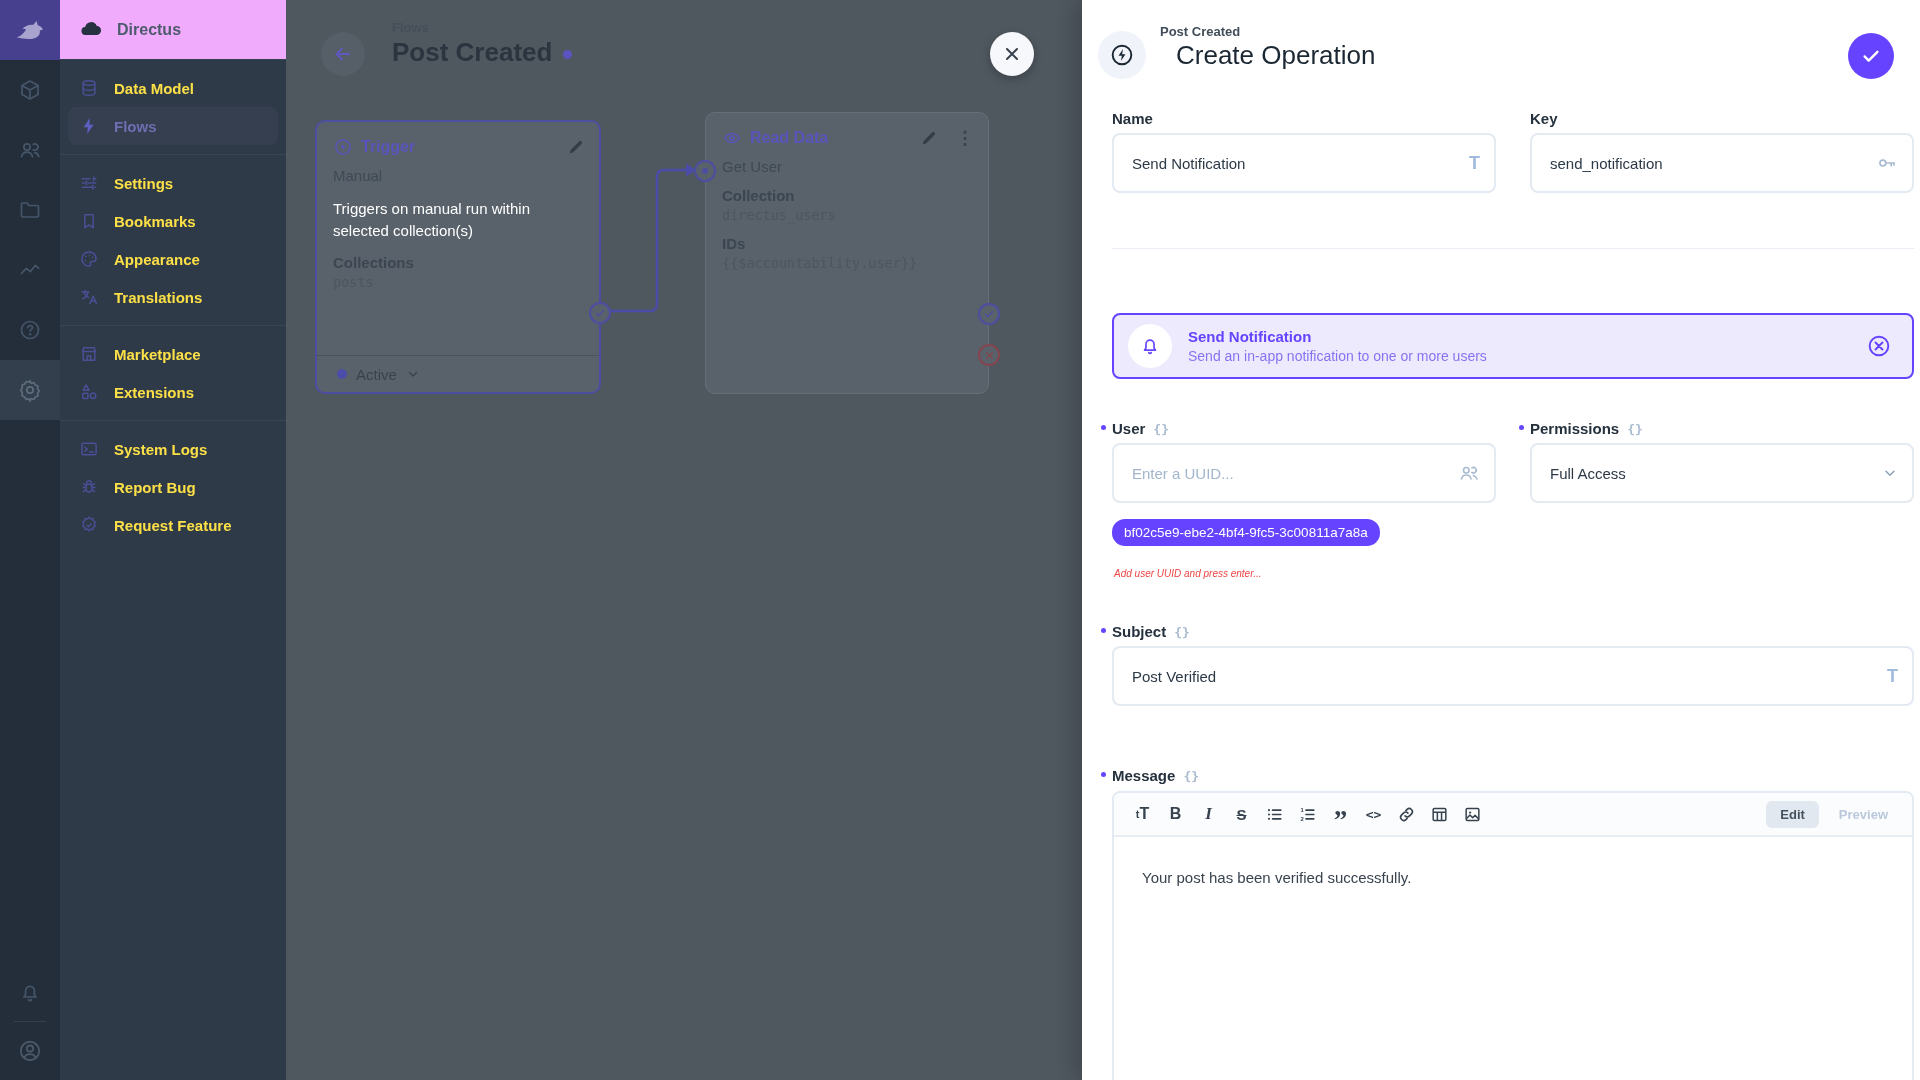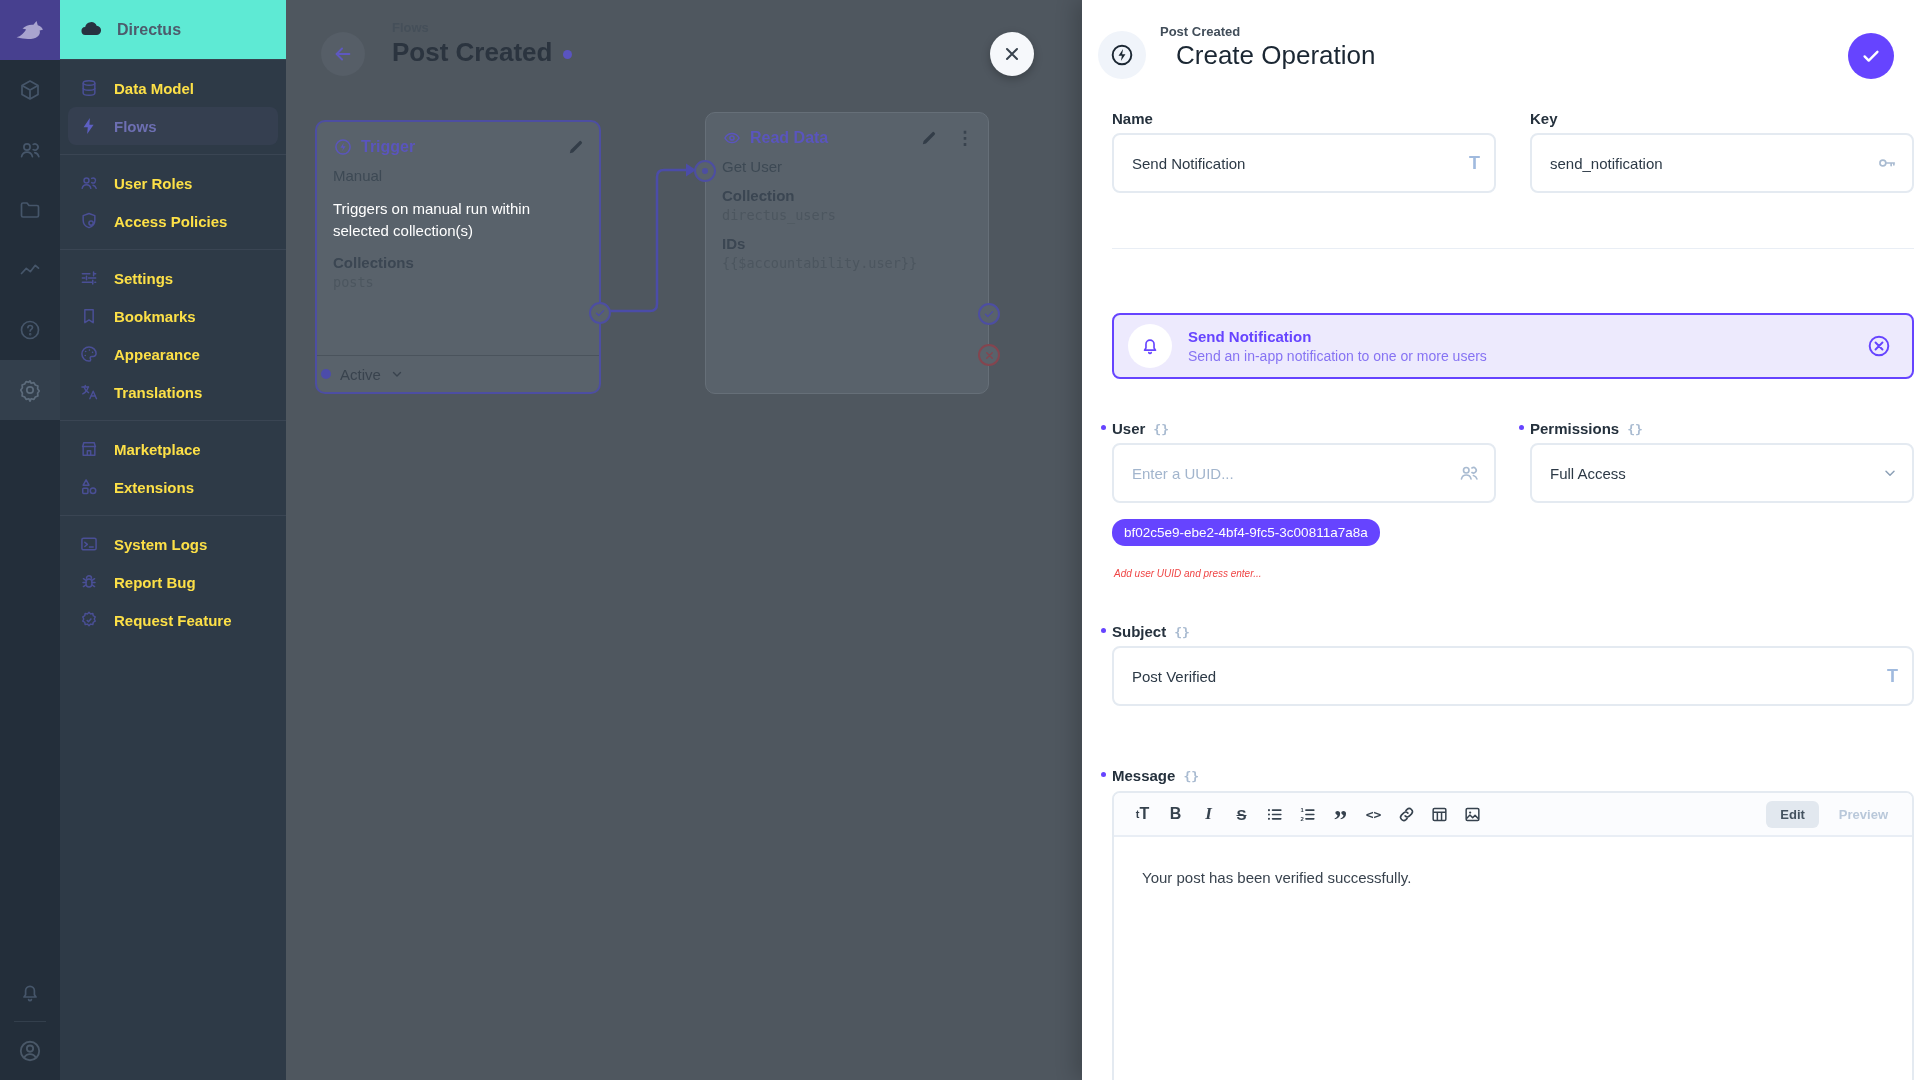--- a/index.html
+++ b/index.html
@@ -11,21 +11,21 @@
   .module-bar { position:absolute; left:0; top:0; width:60px; height:1080px; background:#232e3a; z-index:3; }
   .logo-tile { width:60px; height:60px; background:#47408f; display:flex; align-items:center; justify-content:center; }
   .mb-item { width:60px; height:60px; display:flex; align-items:center; justify-content:center; color:#46566a; }
   .mb-item.active { background:#333f4c; color:#5d6c7c; }
   .mb-bottom { position:absolute; bottom:0; left:0; width:60px; }
   .mb-bottom .mb-item { height:58px; }
   .mb-div { height:1px; background:#333f4c; margin:0 14px; }
 
   
   .nav { position:absolute; left:60px; top:0; width:226px; height:1080px; background:#2e3a47; z-index:3; }
-  .nav-project { height:60px; display:flex; align-items:center; gap:13px; padding-left:18px; background:#5eead4; border-bottom:1px solid #36424f; }
+  .nav-project { height:60px; display:flex; align-items:center; gap:13px; padding-left:18px; background:#f0abfc; border-bottom:1px solid #36424f; }
   .nav-project-name { font-size:16px; font-weight:700; color:#4d5b6c; }
   .nav-group { padding:9px 0; border-bottom:1px solid #3a4553; }
   .nav-group:last-child { border-bottom:none; }
   .nav-item { height:38px; display:flex; align-items:center; gap:14px; padding-left:18px; color:#fde047; font-size:15px; font-weight:600; }
   .nav-item .nicon { color:#4a4f96; width:22px; display:flex; justify-content:center; }
   .nav-item.active { background:#353f50; border-radius:8px; margin:0 8px; padding-left:10px; color:#6d6fb2; }
   .nav-item.active .nicon { color:#5d5fc2; }
 
   
   .canvas { position:absolute; left:286px; top:0; width:796px; height:1080px; background:#4f575f; }
@@ -37,21 +37,21 @@
   .fcard { position:absolute; background:#59626b; border-radius:10px; }
   .fcard.selected { border:2px solid #4d4ea2; }
   .fcard.normal { border:1.5px solid #666f78; }
   .card-head { display:flex; align-items:center; gap:8px; padding:15px 14px 0 16px; color:#5a55bd; font-size:16px; font-weight:700; }
   .card-head .spacer { flex:1; }
   .card-body { padding:0 16px; }
   .t-manual { margin-top:10px; font-size:15px; color:#3d4954; }
   .t-desc { margin-top:14px; font-size:15px; line-height:22px; color:#ffffff; width:230px; }
   .f-label { margin-top:12px; font-size:15px; font-weight:700; color:#3b4652; }
   .f-mono { margin-top:3px; font-family:"DejaVu Sans Mono", monospace; font-size:13.5px; color:#4c565f; }
-  .card-footer { position:absolute; left:0; right:0; bottom:0; height:37px; border-top:1px solid #4a535c; display:flex; align-items:center; gap:9px; padding:0 4px; font-size:15px; color:#39434e; }
+  .card-footer { position:absolute; left:0; right:0; bottom:0; height:37px; border-top:1px solid #4a535c; display:flex; align-items:center; gap:9px; padding:0 20px; font-size:15px; color:#39434e; }
   .status-dot { width:10px; height:10px; border-radius:50%; background:#4c4caa; }
   .port { position:absolute; width:22px; height:22px; border-radius:50%; background:#59626b; border:2px solid #4d4ea2; display:flex; align-items:center; justify-content:center; color:#4d4ea2; }
   .port.reject { border-color:#84454f; color:#84454f; }
   .port .pdot { width:6px; height:6px; border-radius:50%; background:#4d4ea2; }
   .kebab { color:#39434e; font-size:18px; font-weight:700; letter-spacing:0; line-height:1; }
 
   
   .close-btn { position:absolute; left:990px; top:32px; width:44px; height:44px; border-radius:50%; background:#f6f8fb; display:flex; align-items:center; justify-content:center; color:#39434e; box-shadow:0 3px 8px rgba(0,0,0,.25); z-index:5; }
 
   
@@ -205,42 +205,20 @@
     <div class="nav-item active">
       <span class="nicon">
         <svg width="20" height="20" viewBox="0 0 24 24" fill="currentColor">
             <path d="M13 2.5L5.5 13.5h5L9.8 21.5l7.7-11h-5L13 2.5z"></path>
           </svg>
       </span>
       <span>Flows</span>
     </div>
   </div>
 
-  <div class="nav-group">
-    <div class="nav-item">
-      <span class="nicon">
-        <svg width="20" height="20" viewBox="0 0 24 24" fill="none" stroke="currentColor" stroke-width="1.8" stroke-linecap="round">
-            <circle cx="9" cy="9" r="3"></circle>
-            <path d="M3.8 18.4c.7-2.8 2.7-4.2 5.2-4.2s4.5 1.4 5.2 4.2"></path>
-            <path d="M15.2 6.5a3 3 0 110 5"></path>
-            <path d="M16.8 14.7c2 .5 3.3 1.8 3.8 3.7"></path>
-          </svg>
-      </span>
-      <span>User Roles</span>
-    </div>
-    <div class="nav-item">
-      <span class="nicon">
-        <svg width="20" height="20" viewBox="0 0 24 24" fill="none" stroke="currentColor" stroke-width="1.8" stroke-linejoin="round">
-            <path d="M12 3l7 2.5V11c0 4.5-3 7.6-7 9-4-1.4-7-4.5-7-9V5.5L12 3z"></path>
-            <circle cx="14.5" cy="14.5" r="2.6"></circle>
-          </svg>
-      </span>
-      <span>Access Policies</span>
-    </div>
-  </div>
 
   <div class="nav-group">
     <div class="nav-item">
       <span class="nicon">
         <svg width="20" height="20" viewBox="0 0 24 24" fill="none" stroke="currentColor" stroke-width="1.8" stroke-linecap="round">
             <path d="M4 7h9M17.5 7H20M17.5 4.8v4.4"></path>
             <path d="M4 12h3M11.5 12H20M9 9.8v4.4"></path>
             <path d="M4 17h11M19 17h1M16.5 14.8v4.4"></path>
           </svg>
       </span>

